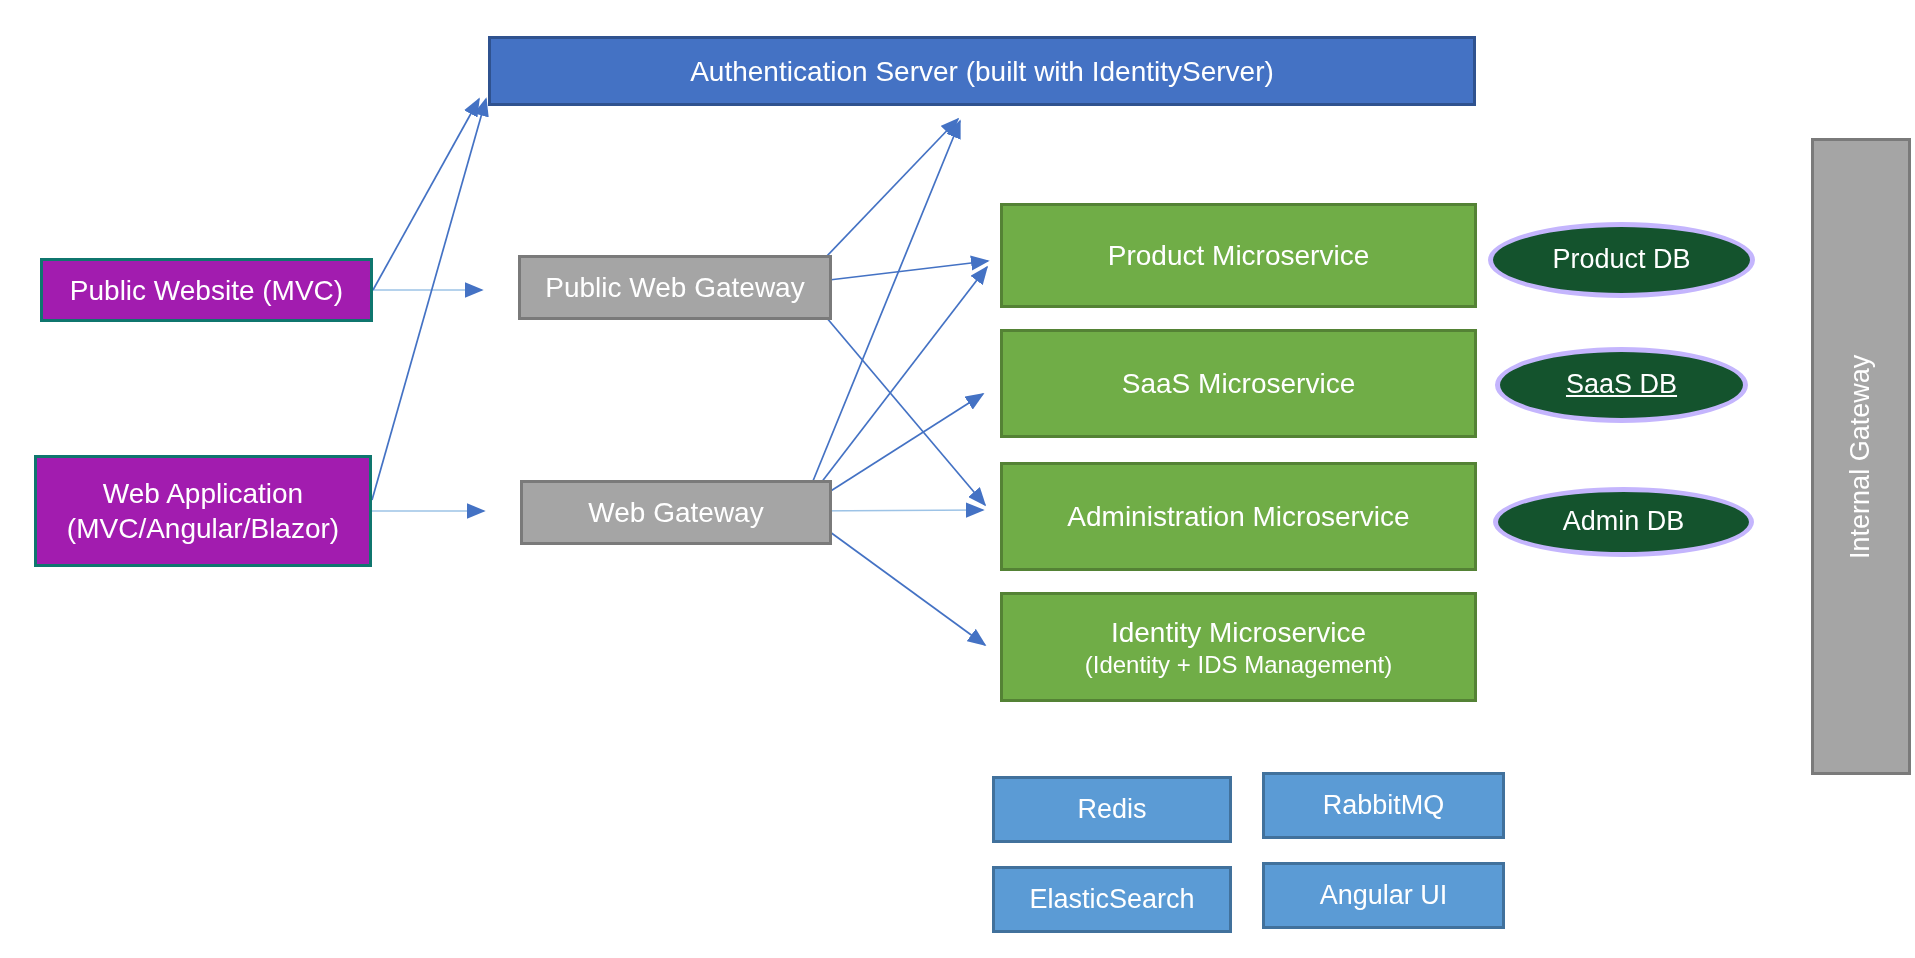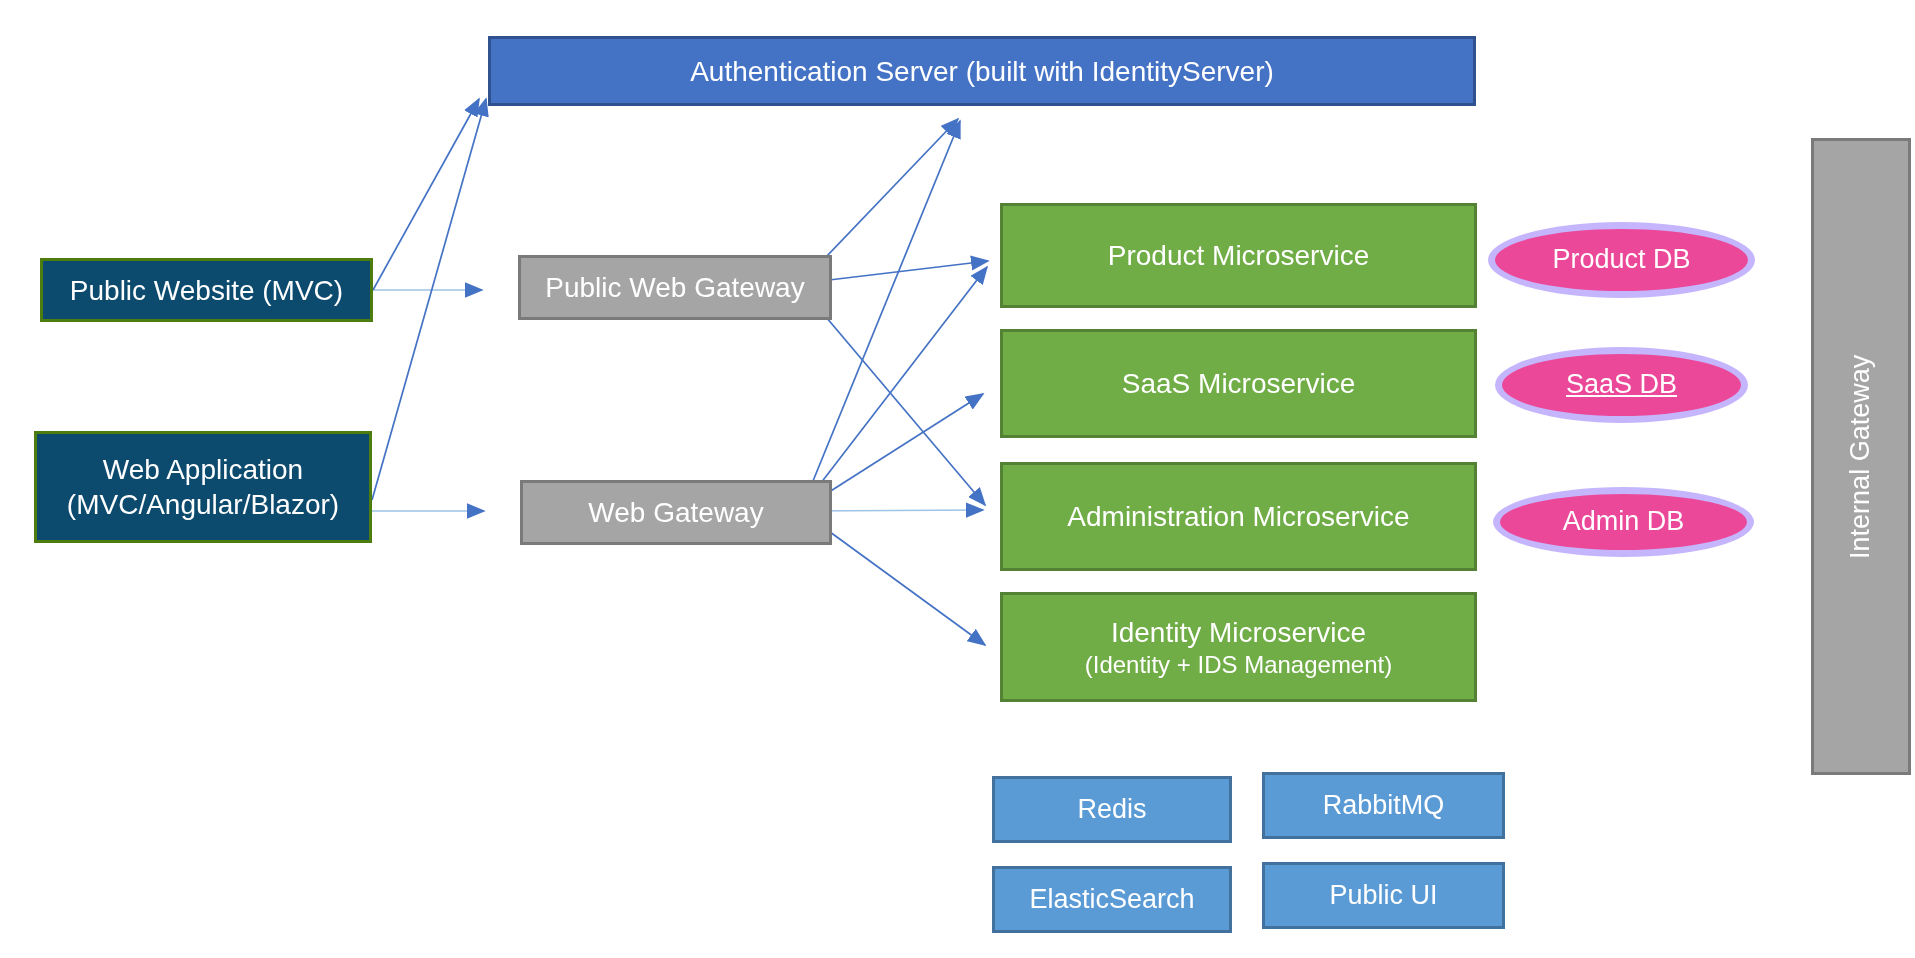--- a/index.html
+++ b/index.html
@@ -24,41 +24,41 @@
     display: flex;
     flex-direction: column;
     align-items: center;
     justify-content: center;
     text-align: center;
     color: #ffffff;
     box-sizing: border-box;
     line-height: 1.25;
   }
   .rect-blue   { background: #4472C4; border: 3px solid #2F528F; }
-  .rect-orange { background: #0c4a6e; border: 3px solid #4d7c0f; }
+  .rect-orange { background: #a21caf; border: 3px solid #0f766e; }
   .rect-gray   { background: #A5A5A5; border: 3px solid #7A7A7A; margin-left: 28px; }
   .rect-green  { background: #70AD47; border: 3px solid #548235; }
   .rect-lblue  { background: #5B9BD5; border: 3px solid #41719C; }
   .ellipse-blue {
-    background: #ec4899; border: 7px solid #c4b5fd;
+    background: #14532d; border: 5px solid #c4b5fd;
     border-radius: 50%;
   }
   .fs-main { font-size: 28px; }
   .fs-sub  { font-size: 24px; }
   .fs-db   { font-size: 27px; }
   .fs-infra{ font-size: 27px; }
   .vtext {
     transform: rotate(-90deg);
     white-space: nowrap;
     font-size: 27px;
   }
   
   #n-auth        { left: 488px;  top: 36px;  width: 988px; height: 70px; }
   #n-pubsite     { left: 40px;   top: 258px; width: 333px; height: 64px; }
-  #n-webapp      { left: 34px;   top: 431px; width: 338px; height: 112px; }
+  #n-webapp      { left: 34px;   top: 455px; width: 338px; height: 112px; }
   #n-pubgw       { left: 490px;  top: 255px; width: 314px; height: 65px; }
   #n-webgw       { left: 492px;  top: 480px; width: 312px; height: 65px; }
   #n-ms-product  { left: 1000px; top: 203px; width: 477px; height: 105px; }
   #n-ms-saas     { left: 1000px; top: 329px; width: 477px; height: 109px; }
   #n-ms-admin    { left: 1000px; top: 462px; width: 477px; height: 109px; }
   #n-ms-identity { left: 1000px; top: 592px; width: 477px; height: 110px; }
   #n-db-product  { left: 1488px; top: 222px; width: 267px; height: 76px; }
   #n-db-saas     { left: 1495px; top: 347px; width: 253px; height: 76px; text-decoration: underline; }
   #n-db-admin    { left: 1493px; top: 487px; width: 261px; height: 70px; }
   #n-db-identity { left: 1498px; top: 608px; width: 268px; height: 82px; }
@@ -156,16 +156,16 @@
 
   <div id="n-rabbitmq" class="node rect-lblue fs-infra">
     <span>RabbitMQ</span>
   </div>
 
   <div id="n-elastic" class="node rect-lblue fs-infra">
     <span>ElasticSearch</span>
   </div>
 
   <div id="n-kibana" class="node rect-lblue fs-infra">
-    <span>Public UI</span>
+    <span>Angular UI</span>
   </div>
 
 </div>
 
 </body></html>

